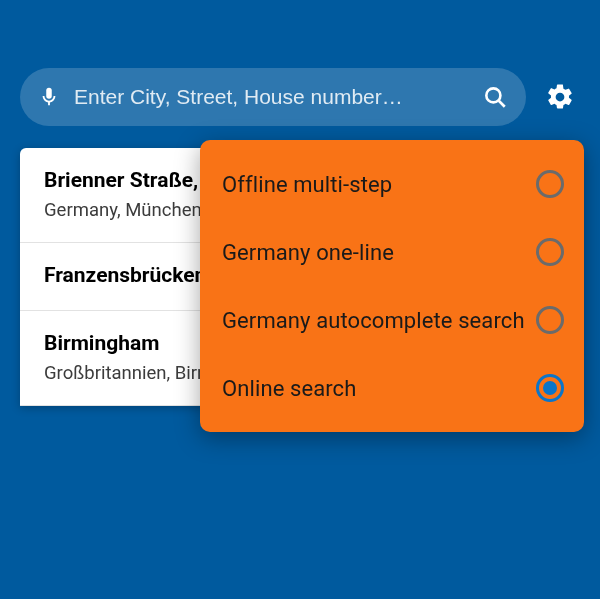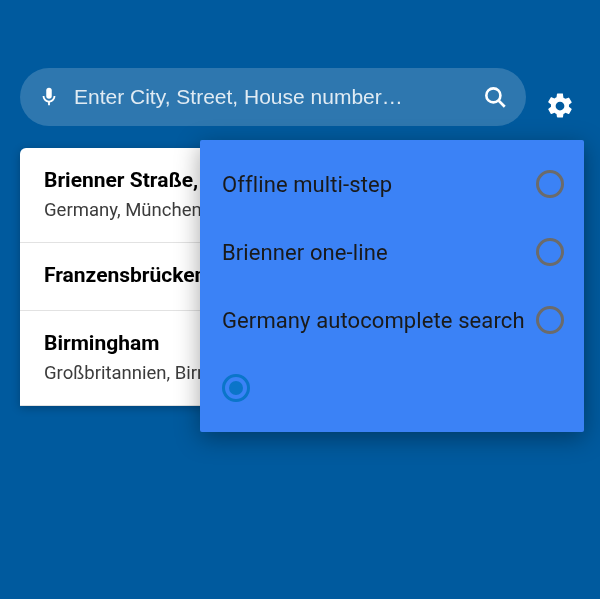--- a/index.html
+++ b/index.html
@@ -6,21 +6,21 @@
   html, body { width: 600px; height: 599px; overflow: hidden; }
   body {
     font-family: -apple-system, Roboto, "Helvetica Neue", Arial, sans-serif;
     background: #005a9e;
     position: relative;
   }
 
   .header-area {
     padding: 68px 20px 0 20px;
     display: flex;
-    align-items: flex-end;
+    align-items: center;
     gap: 14px;
   }
 
   .search-bar {
     flex: 1;
     height: 58px;
     background: rgba(255,255,255,0.18);
     border-radius: 30px;
     display: flex;
     align-items: center;
@@ -77,22 +77,22 @@
     line-height: 1.3;
     margin-top: 4px;
     font-weight: 400;
   }
 
   .popup {
     position: absolute;
     top: 140px;
     left: 200px;
     width: 384px;
-    background: #3b82f6;
-    border-radius: 2px;
+    background: #f97316;
+    border-radius: 10px;
     box-shadow: 0 6px 24px rgba(0,0,0,0.35);
     padding: 10px 0;
   }
   .popup-item {
     display: flex;
     align-items: center;
     justify-content: space-between;
     padding: 20px 20px 20px 22px;
     cursor: pointer;
   }
@@ -163,23 +163,24 @@
     <div class="result-sub">Großbritannien, Birmingham</div>
   </div>
 </div>
 
 <div class="popup">
   <div class="popup-item">
     <span class="popup-label">Offline multi-step</span>
     <span class="radio"></span>
   </div>
   <div class="popup-item">
-    <span class="popup-label">Brienner one-line</span>
+    <span class="popup-label">Germany one-line</span>
     <span class="radio"></span>
   </div>
   <div class="popup-item">
     <span class="popup-label">Germany autocomplete search</span>
     <span class="radio"></span>
   </div>
   <div class="popup-item">
+    <span class="popup-label">Online search</span>
     <span class="radio selected"></span>
   </div>
 </div>
 
 </body></html>

